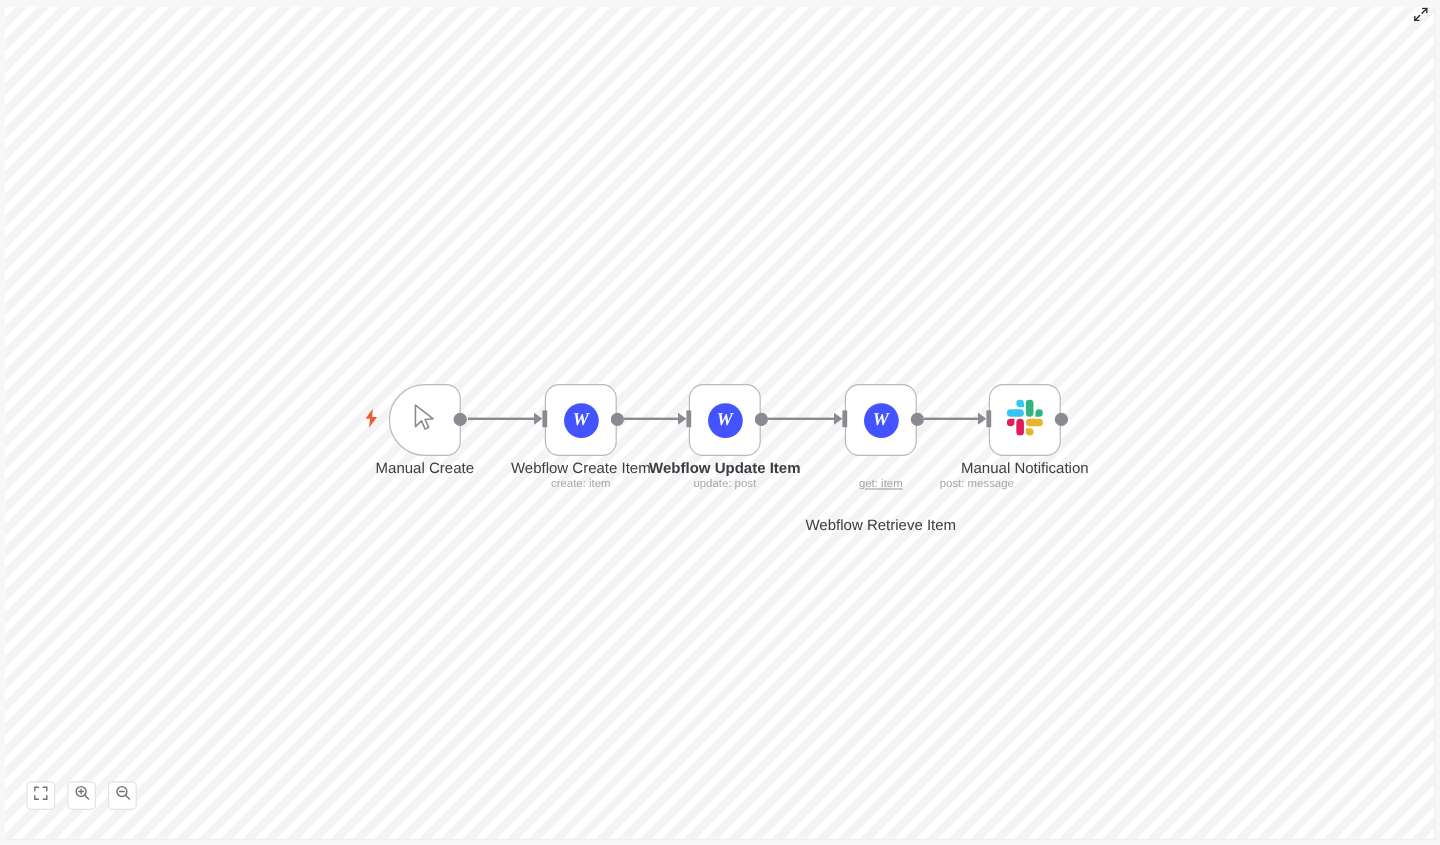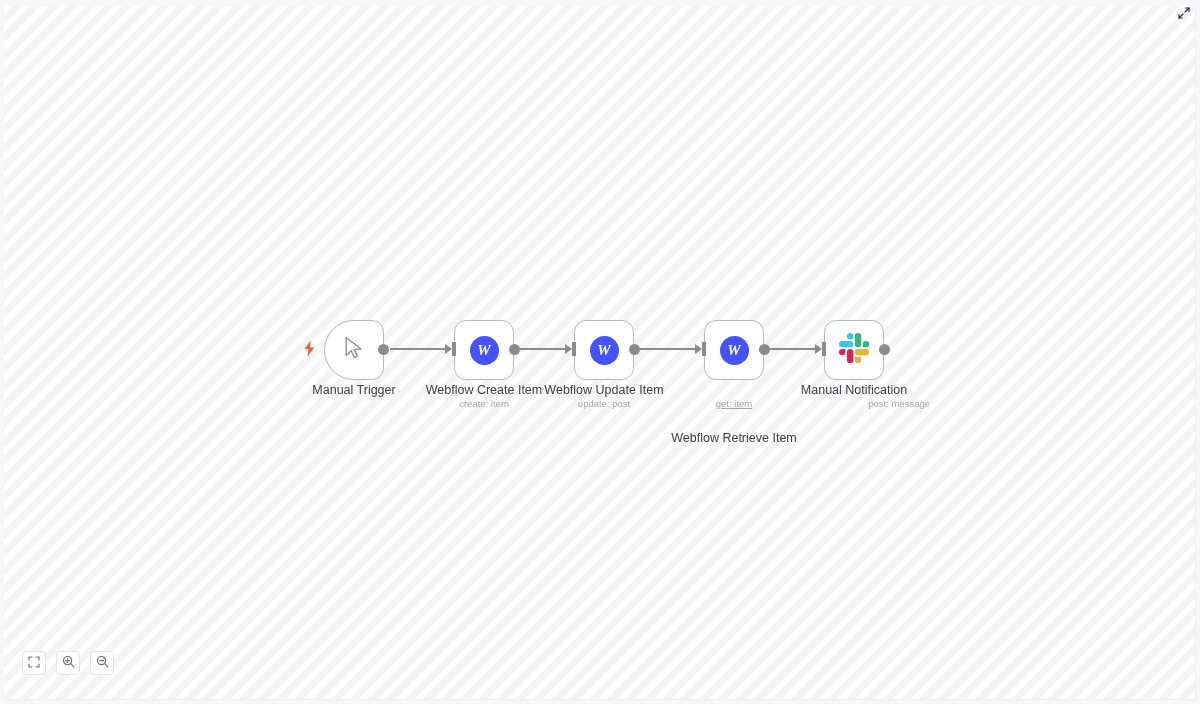--- a/index.html
+++ b/index.html
@@ -194,38 +194,38 @@
       </div>
 
       <div class="node trigger" style="left:320px; top:314px;">
         <span>
           <svg width="22" height="24" viewBox="0 0 22 24" aria-hidden="true">
             <path d="M3.2 1.6 L3.2 19.5 L8.2 14.7 L11.3 21.6 L14.3 20.1 L11.2 13.6 L18.0 13.0 Z" fill="#ffffff" stroke="#8a8a91" stroke-width="1.3" stroke-linejoin="round"></path>
           </svg>
         </span>
       </div>
       <div class="handle-out" style="left:374px; top:337.5px;"></div>
-      <div class="node-label" style="left:255px; top:377px;">Manual Trigger</div>
+      <div class="node-label" style="left:255px; top:377px;">Manual Create</div>
 
       <div class="arrow-in" style="left:441px; top:338px;"></div>
       <div class="handle-in" style="left:448px; top:336px;"></div>
       <div class="node" style="left:450px; top:314px;">
         <span class="wf-logo">W</span>
       </div>
       <div class="handle-out" style="left:505px; top:337.5px;"></div>
       <div class="node-label" style="left:385px; top:377px;text-align:center;">Webflow Create Item</div>
       <div class="node-sublabel" style="left:385px; top:392px;">create: item</div>
 
       <div class="arrow-in" style="left:561px; top:338px;"></div>
       <div class="handle-in" style="left:568px; top:336px;"></div>
       <div class="node" style="left:570px; top:314px;">
         <span class="wf-logo">W</span>
       </div>
       <div class="handle-out" style="left:625px; top:337.5px;"></div>
-      <div class="node-label" style="left:505px; top:377px;">Webflow Update Item</div>
+      <div class="node-label" style="left:505px; top:377px;font-weight:bold;">Webflow Update Item</div>
       <div class="node-sublabel" style="left:505px; top:392px;">update: post</div>
 
       <div class="arrow-in" style="left:691px; top:338px;"></div>
       <div class="handle-in" style="left:698px; top:336px;"></div>
       <div class="node" style="left:700px; top:314px;">
         <span class="wf-logo">W</span>
       </div>
       <div class="handle-out" style="left:755px; top:337.5px;"></div>
       <div class="node-label" style="left:635px; top:377px;margin-top:48px;">Webflow Retrieve Item</div>
       <div class="node-sublabel" style="left:635px; top:392px;text-decoration:underline;">get: item</div>
@@ -241,21 +241,21 @@
             <path d="M45.2 32.3a12.9 12.9 0 0 1 0 25.8H12.9a12.9 12.9 0 0 1 0-25.8h32.3z" fill="#36c5f0"></path>
             <path d="M96.9 45.2a12.9 12.9 0 1 1 12.9 12.9H96.9V45.2z" fill="#2eb67d"></path>
             <path d="M90.4 45.2a12.9 12.9 0 0 1-25.8 0V12.9a12.9 12.9 0 0 1 25.8 0v32.3z" fill="#2eb67d"></path>
             <path d="M77.6 96.9a12.9 12.9 0 1 1-12.9 12.9V96.9h12.9z" fill="#ecb22e"></path>
             <path d="M77.6 90.4a12.9 12.9 0 0 1 0-25.8h32.3a12.9 12.9 0 0 1 0 25.8H77.6z" fill="#ecb22e"></path>
           </svg>
         </span>
       </div>
       <div class="handle-out" style="left:875px; top:337.5px;"></div>
       <div class="node-label" style="left:755px; top:377px;">Manual Notification</div>
-      <div class="node-sublabel" style="left:736px; top:392px;text-align:right;">post: message</div>
+      <div class="node-sublabel" style="left:715px; top:392px;">post: message</div>
 
     </div>
 
     <div class="controls">
 
       <div class="ctrl-btn">
         <span>
           <svg width="12" height="12" viewBox="0 0 12 12" aria-hidden="true">
             <g fill="none" stroke="#6f6f77" stroke-width="1.2" stroke-linecap="round">
               <path d="M1 4 V1 H4"></path>

